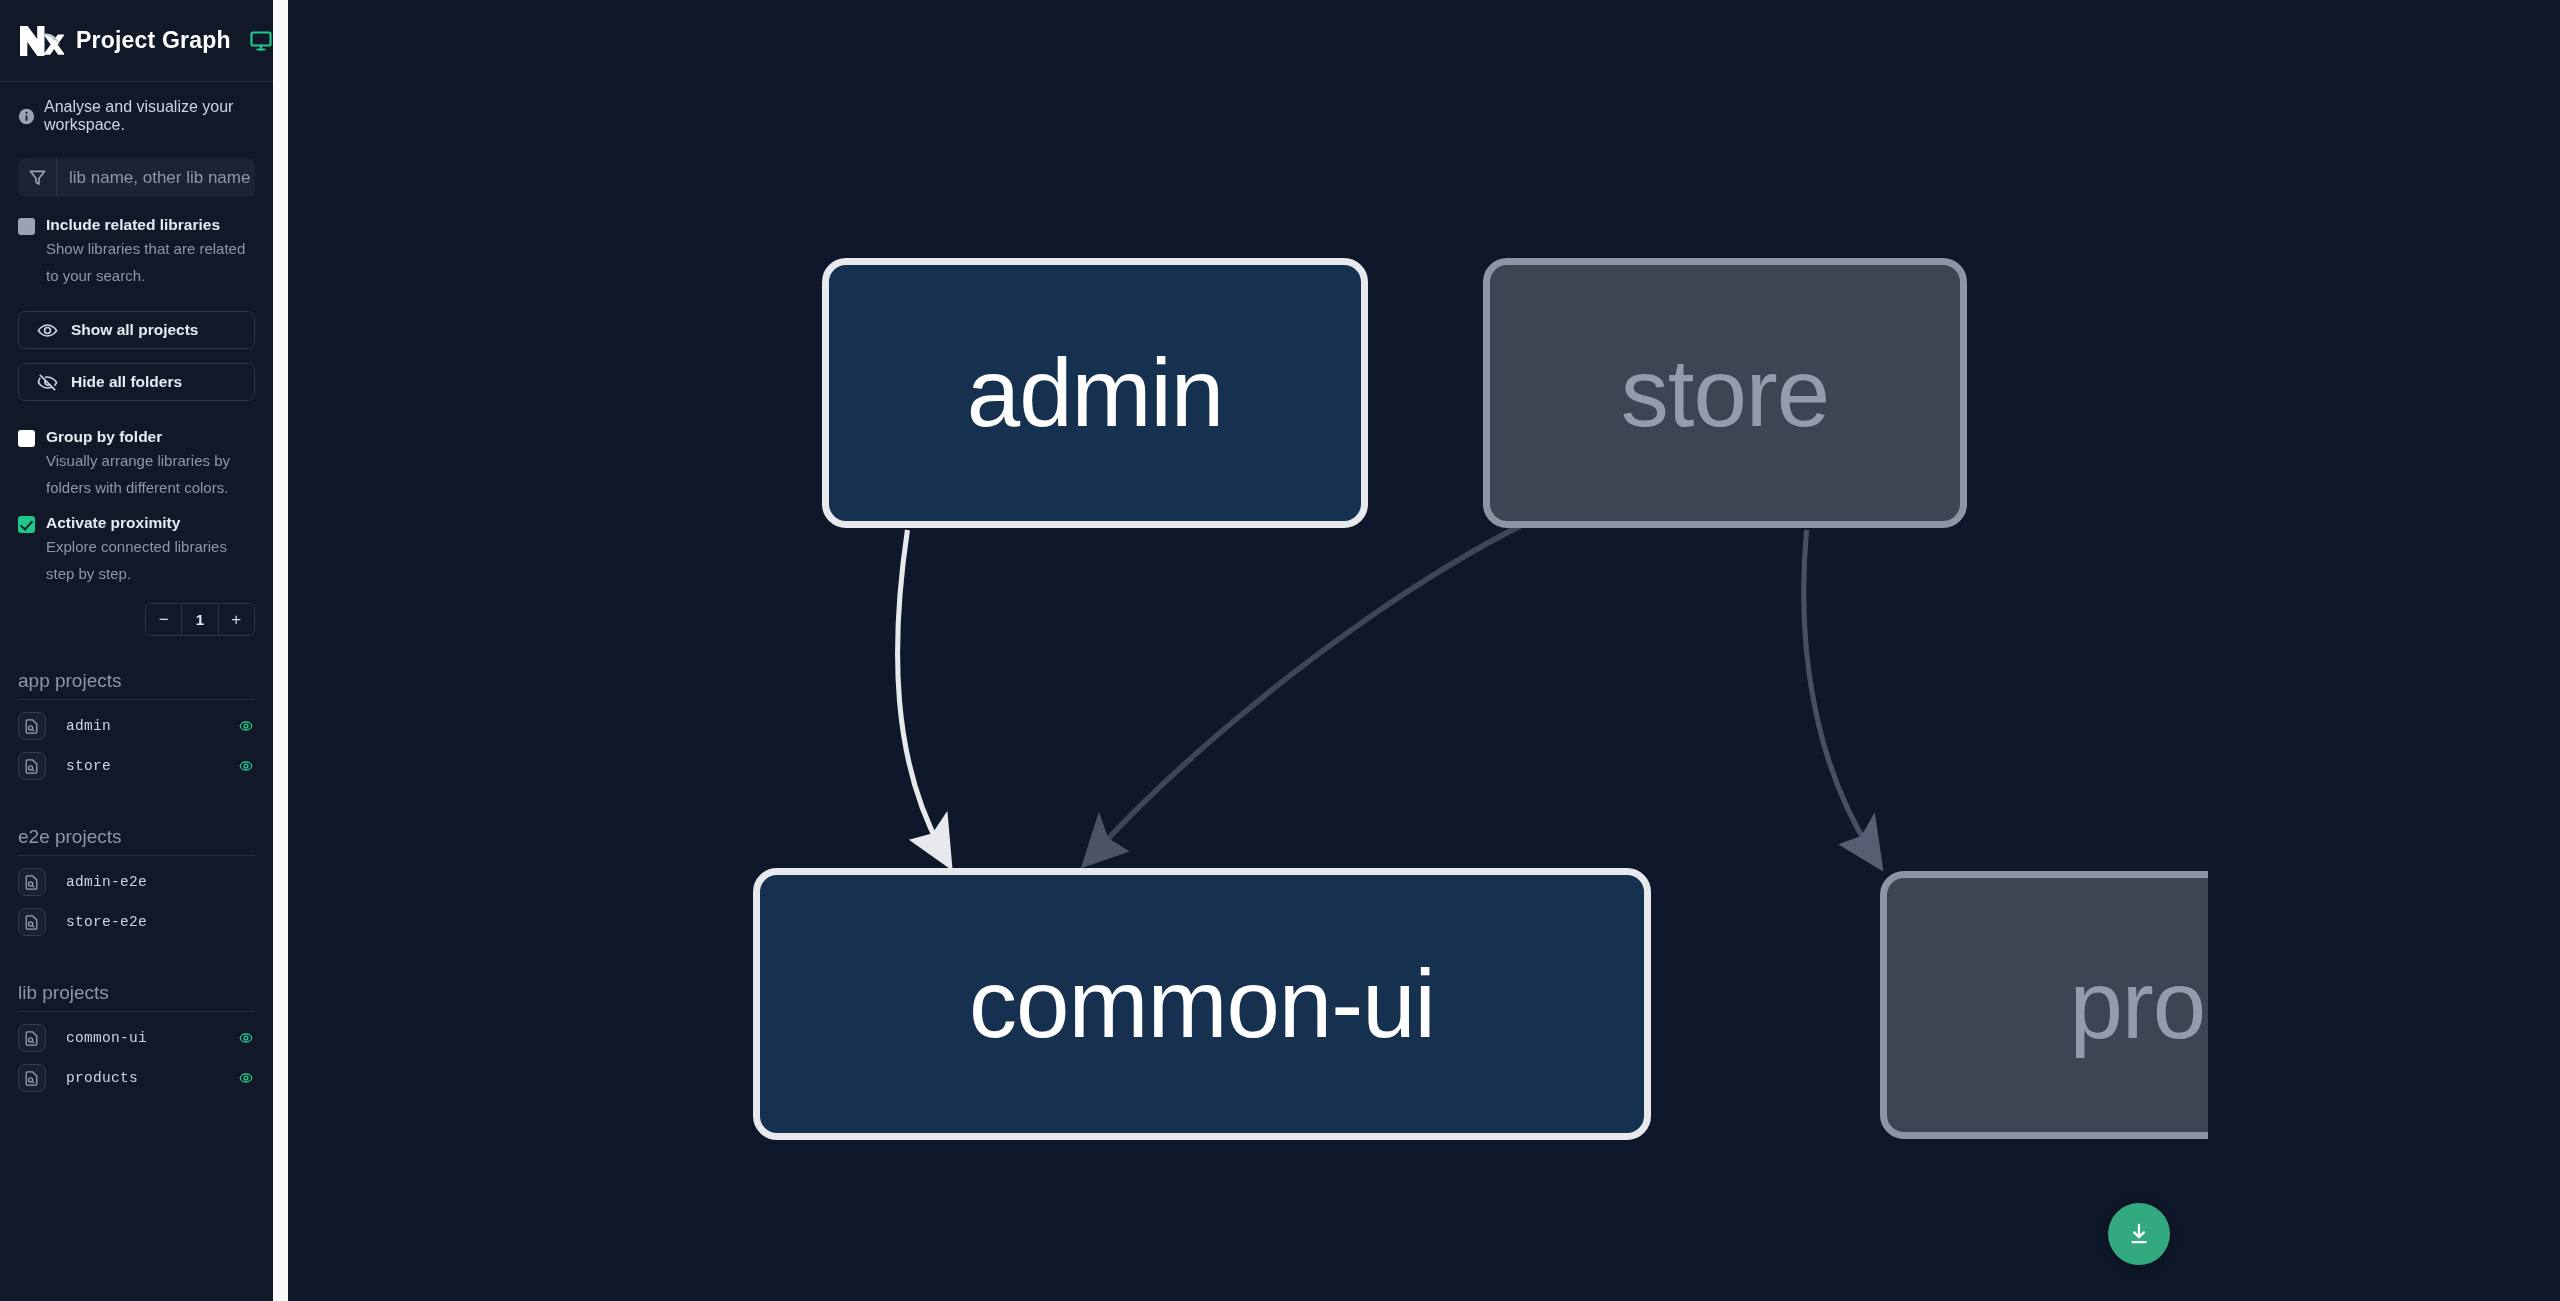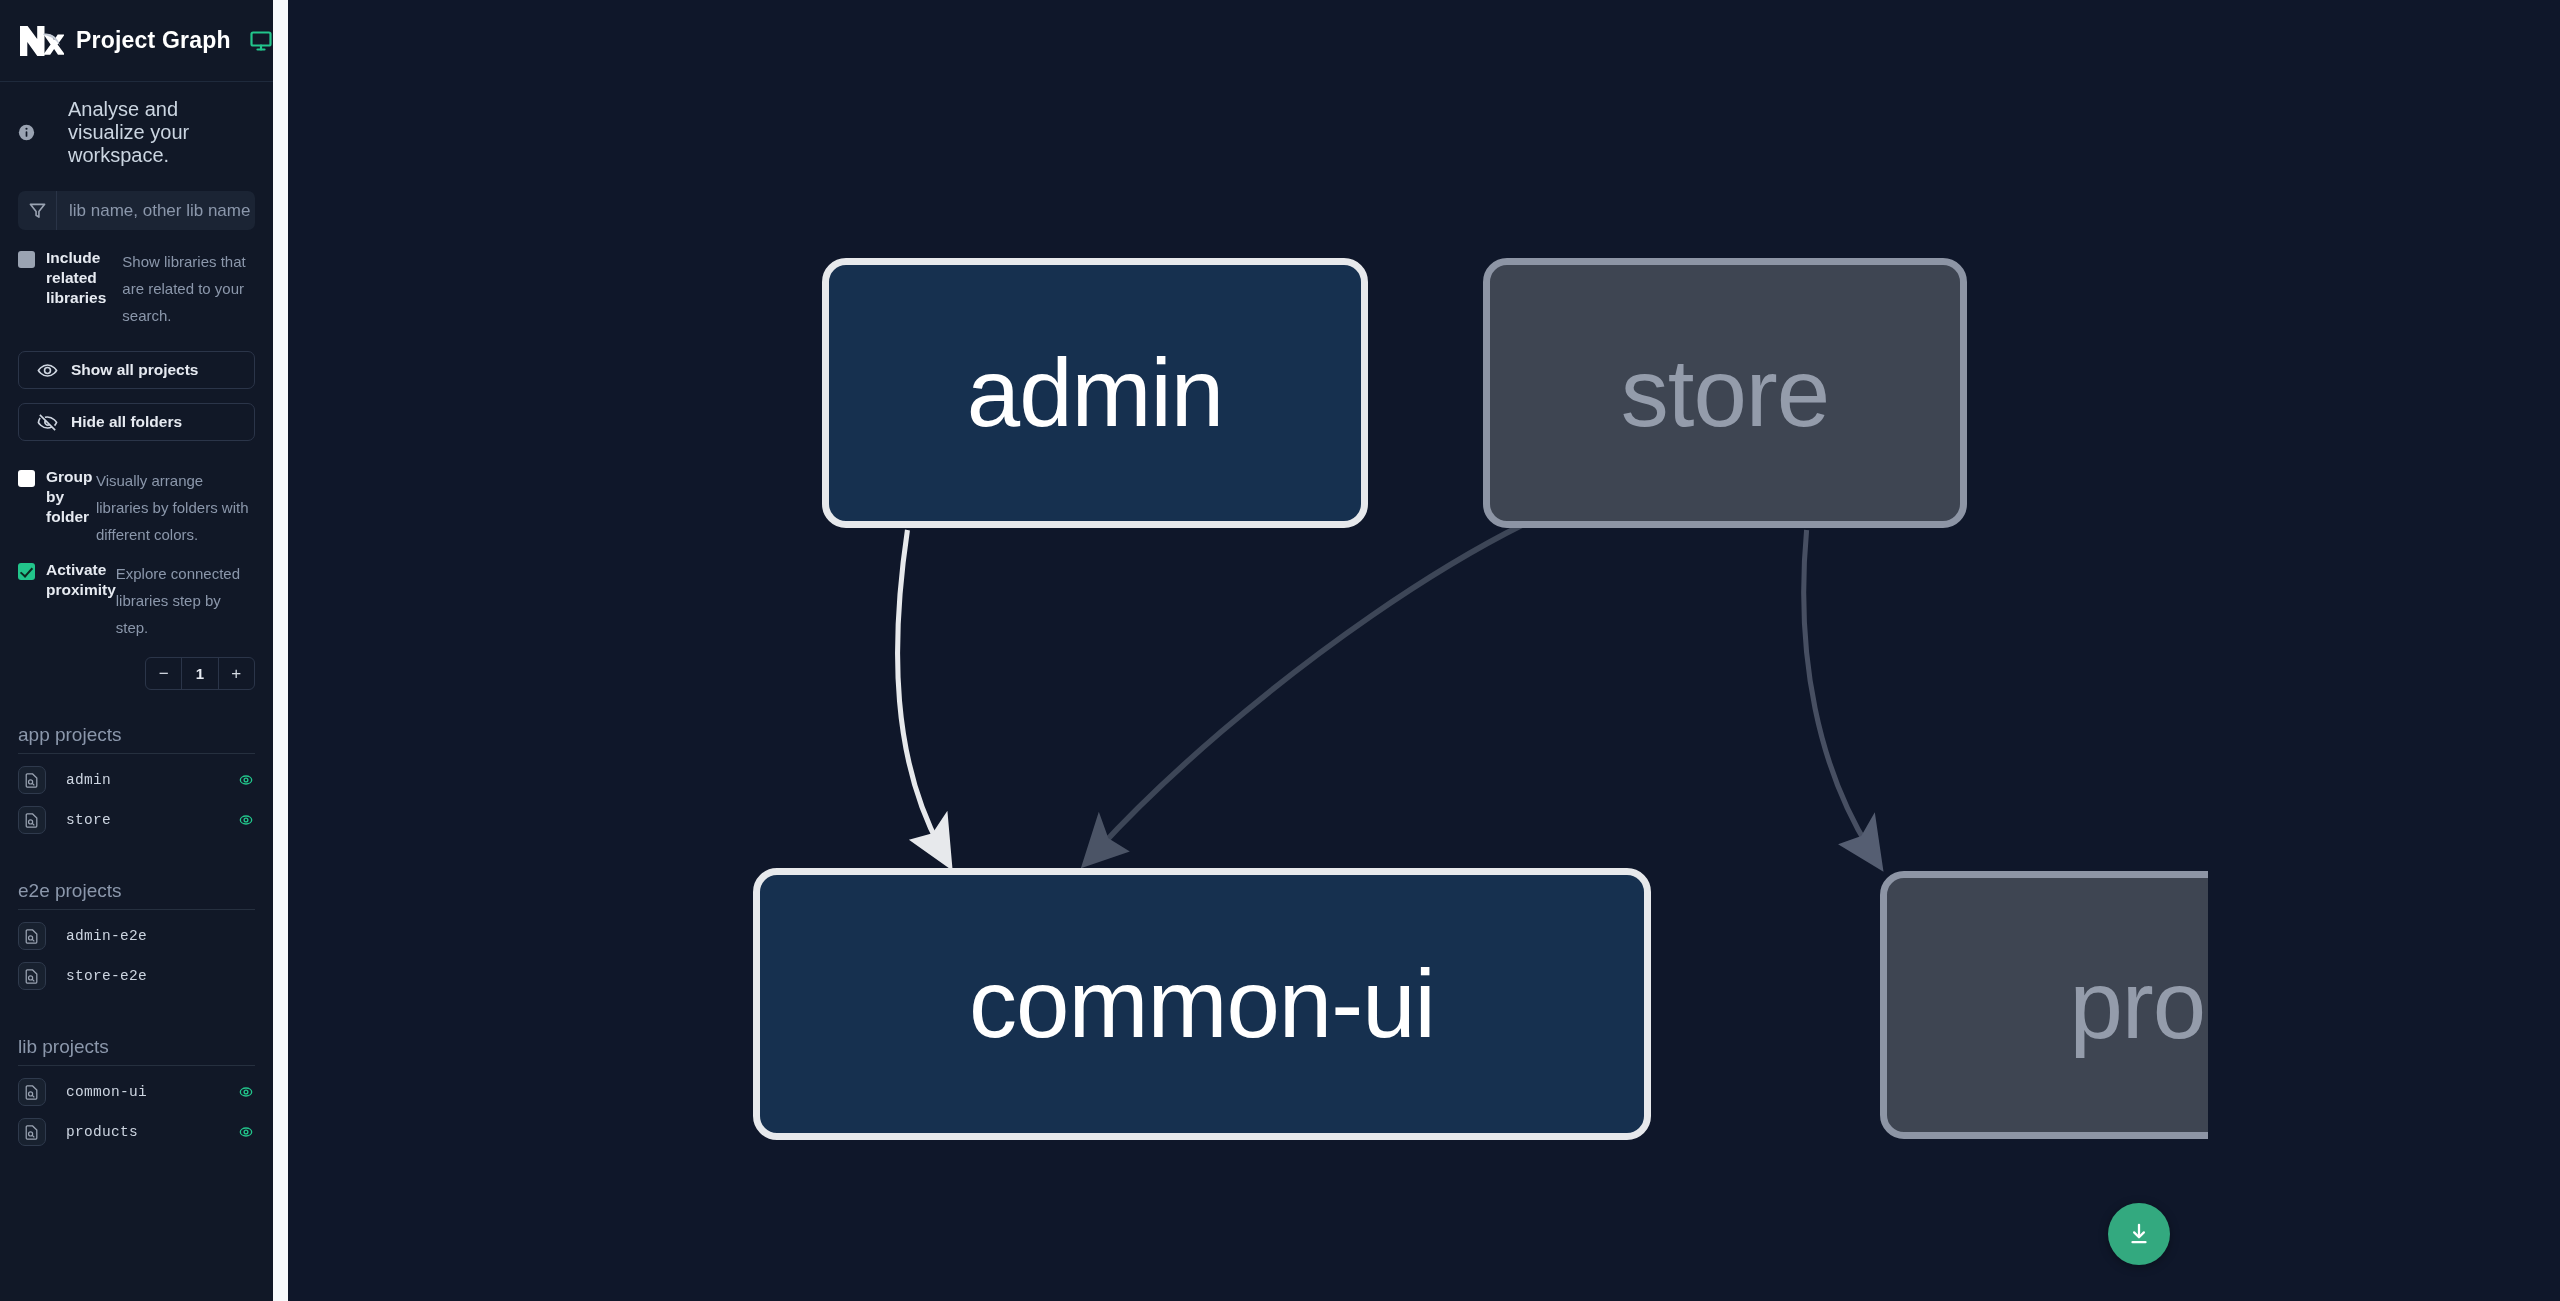--- a/index.html
+++ b/index.html
@@ -37,21 +37,21 @@
   .sb-title {
     color: #ffffff; font-size: 23px; font-weight: 700;
     letter-spacing: .2px; white-space: nowrap;
   }
   .monitor-icon { width: 24px; height: 24px; margin-left: 6px; flex:0 0 24px; }
 
   .sb-note {
     display: flex; align-items: center; gap: 9px;
     padding: 16px 18px 0 18px;
   }
-  .sb-note-text { color: #cbd5e1; font-size: 20px; margin-left: 24px; }
+  .sb-note-text { color: #cbd5e1; font-size: 16px; }
   .info-icon { width: 17px; height: 17px; flex: 0 0 17px; }
 
   .search-wrap {
     margin: 24px 18px 0 18px;
     height: 39px;
     background: #1b2434;
     border-radius: 7px;
     display: flex; align-items: center;
     overflow: hidden;
   }
@@ -82,21 +82,21 @@
   }
   .cb.grey { background: #9aa3b2; }
   .cb.white { background: #ffffff; }
   .cb.green { background: #22c58b; }
   .cb.green::after {
     content: ""; position: absolute;
     left: 5px; top: 2px; width: 5px; height: 10px;
     border: solid #0d2a20; border-width: 0 2.4px 2.4px 0;
     transform: rotate(42deg);
   }
-  .opt-text { display: flex; flex-direction: row; }
+  .opt-text { display: flex; flex-direction: column; }
   .opt-label { color: #e6eaf1; font-size: 15.5px; font-weight: 700; line-height: 20px; }
   .opt-desc { color: #8b97ab; font-size: 15px; line-height: 27px; max-width: 200px; }
 
   .big-btn {
     margin: 0 18px; margin-top: 14px;
     height: 38px; border-radius: 7px;
     border: 1px solid #2b3purple;
     border: 1px solid #2b3549;
     background: transparent;
     display: flex; align-items: center; gap: 13px;

